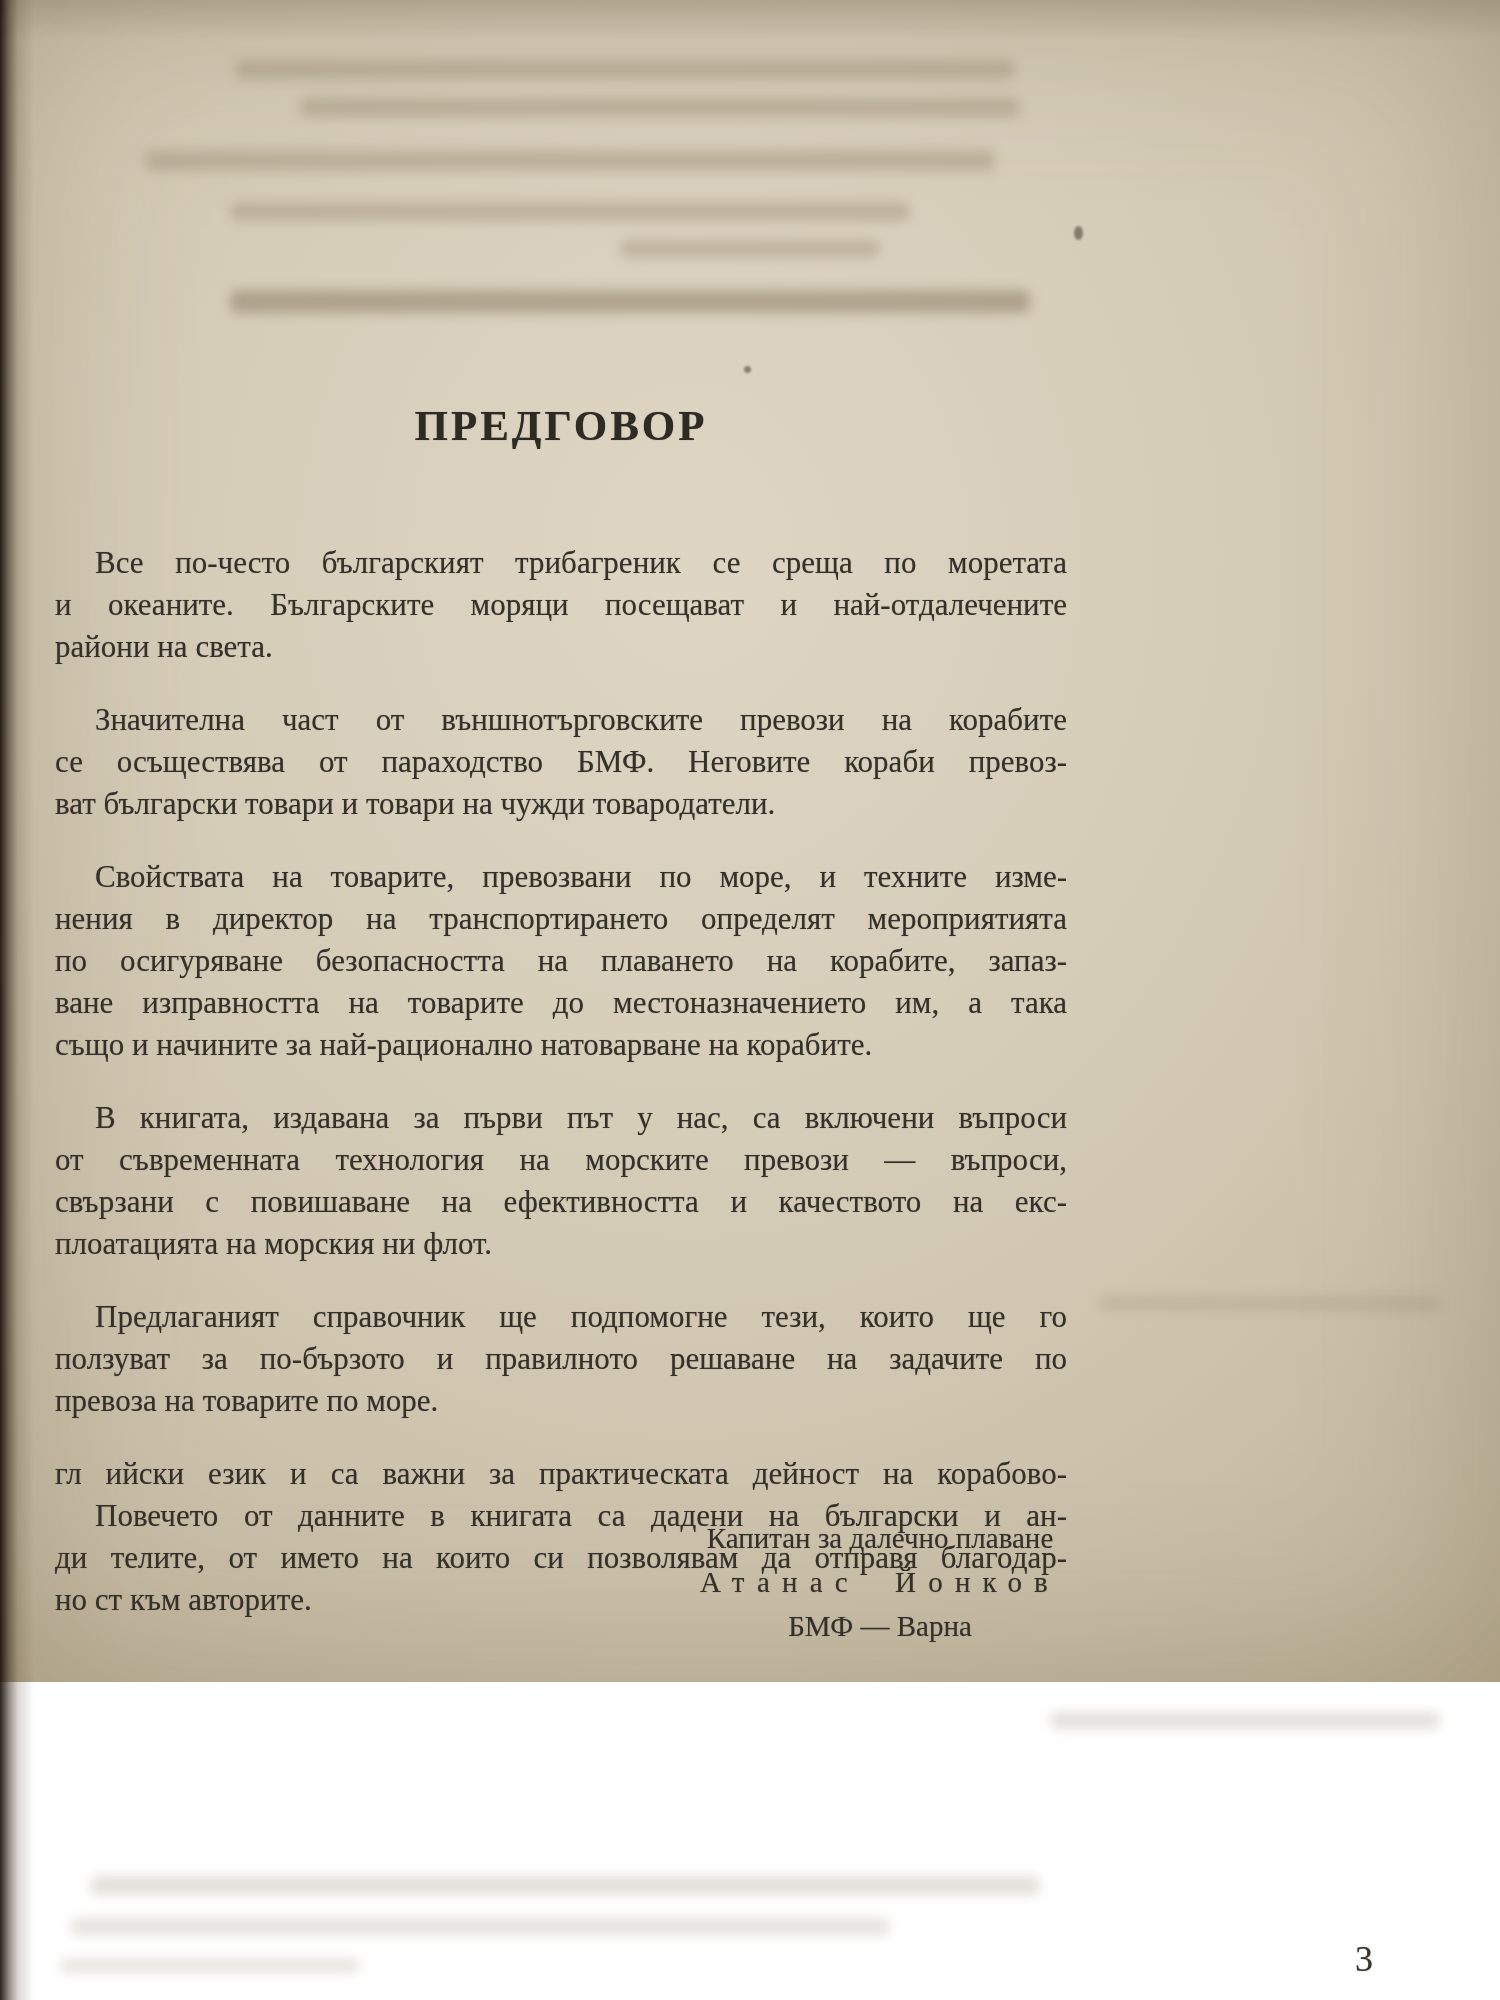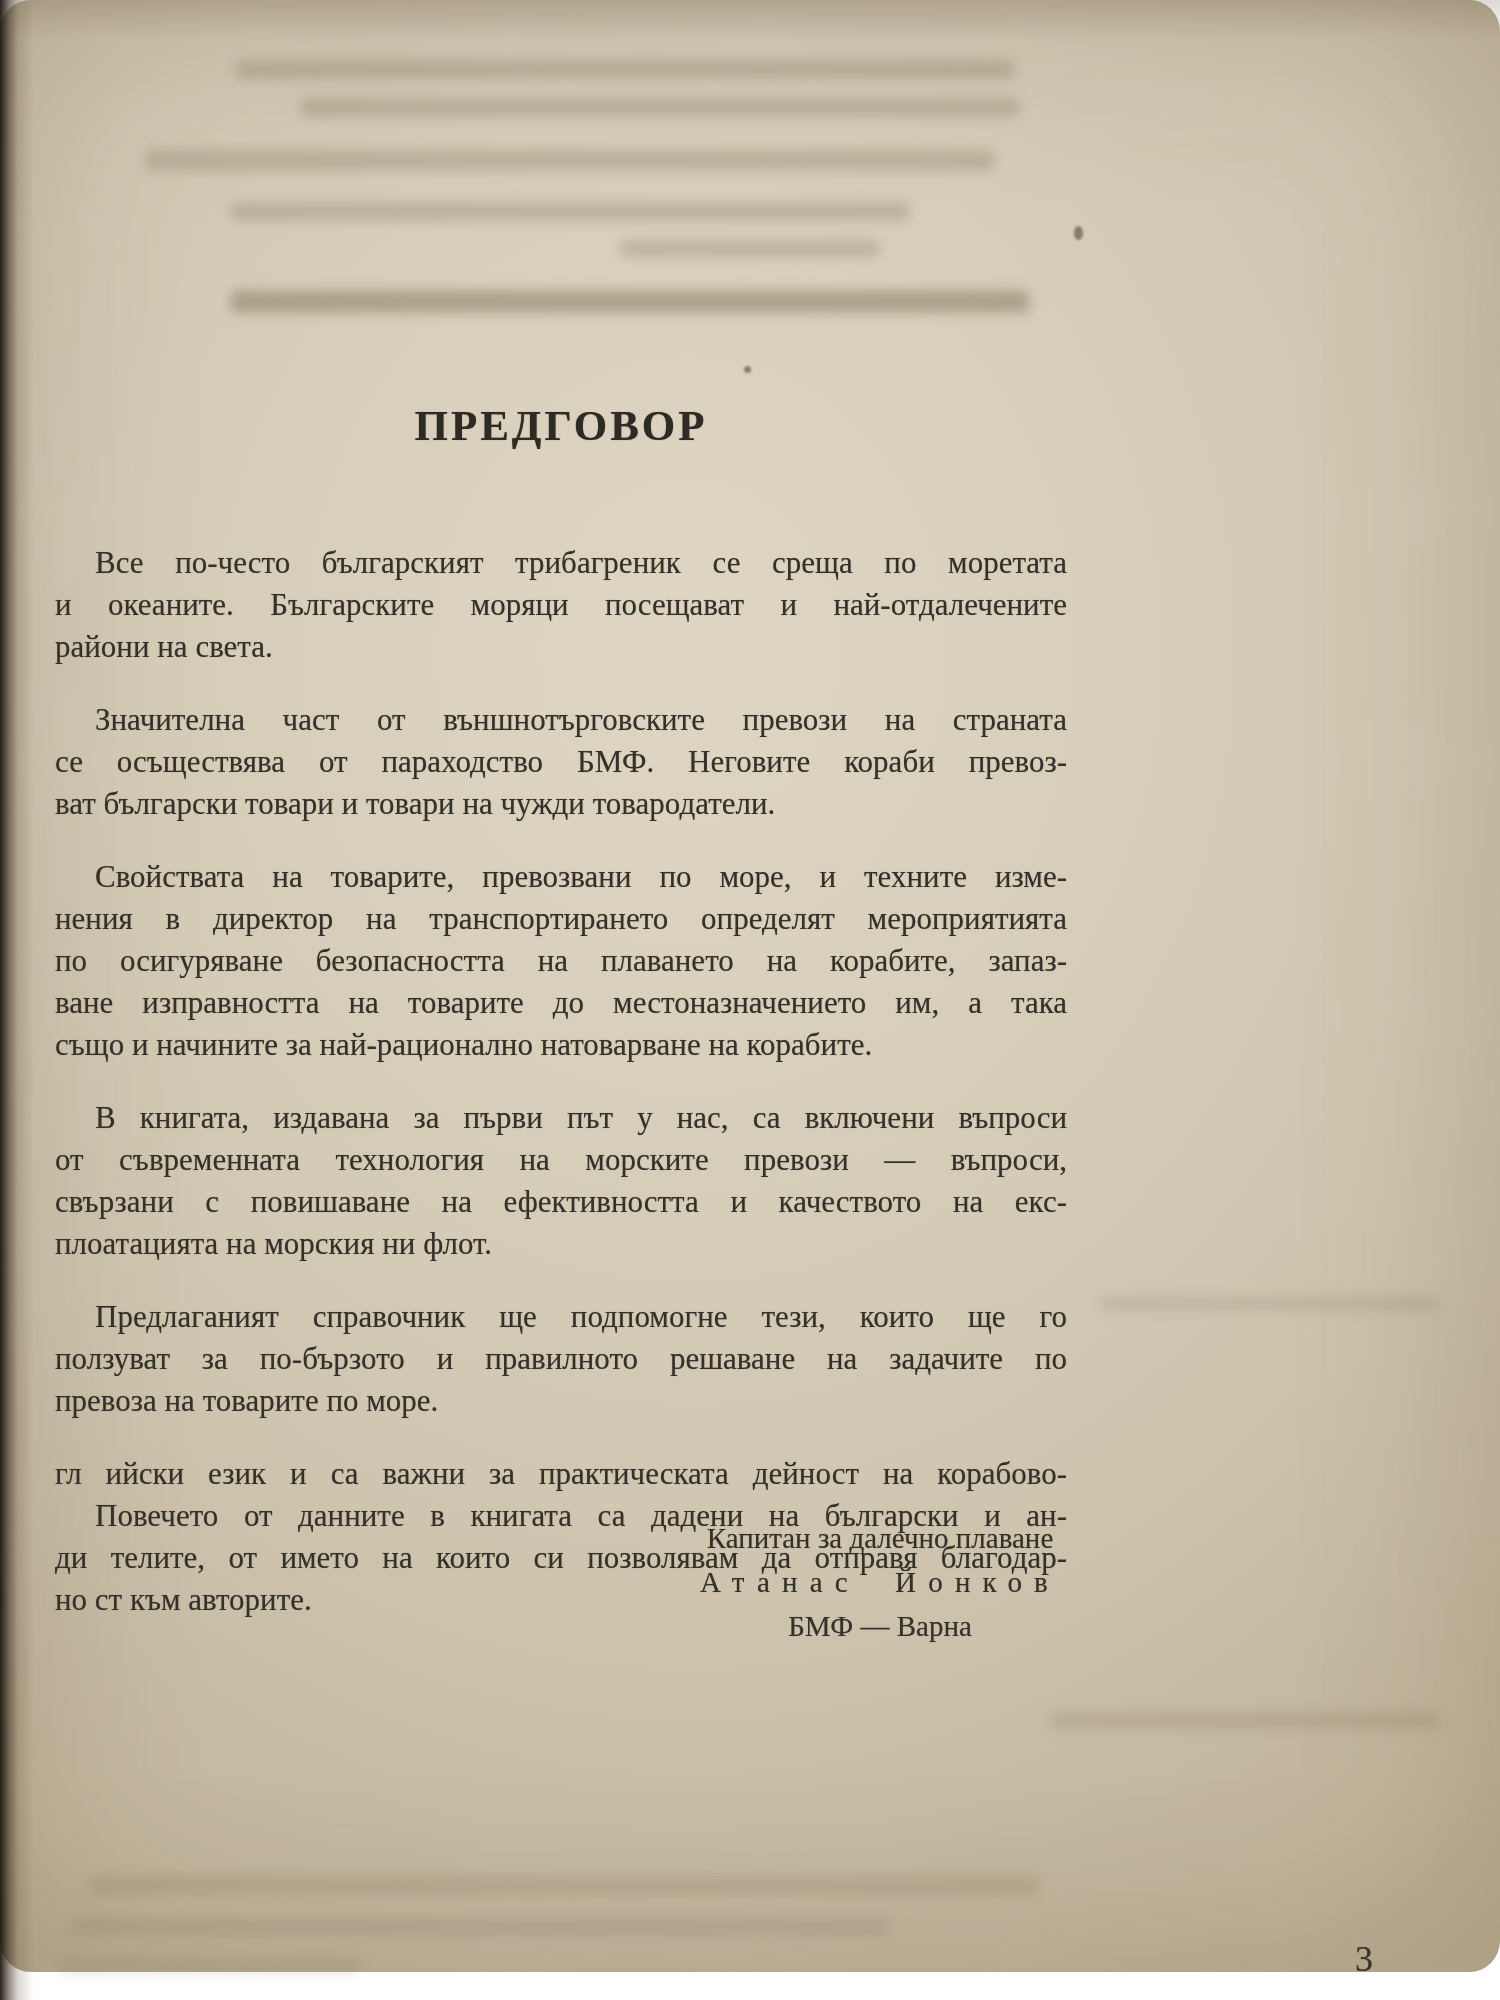--- a/index.html
+++ b/index.html
@@ -3,27 +3,26 @@
 <meta charset="utf-8">
 <style>
   html, body {
     margin: 0; padding: 0;
     width: 1500px; height: 2000px;
     overflow: hidden;
     font-family: "Liberation Serif", "DejaVu Serif", serif;
   }
   .page {
     position: relative;
-    width: 1500px; height: 1972px;
+    width: 1500px; height: 1682px;
     background:
       radial-gradient(ellipse 1300px 1500px at 46% 33%,
         #ded6c3 0%, #d6cdb9 38%, #cdc3ad 66%, #bcb096 100%);
     box-shadow: inset 0 0 190px rgba(110, 92, 62, 0.30);
     color: #34302a;
-    border-radius: 31px;
   }
   
   .gutter {
     position: absolute; left: 0; top: 0;
     width: 34px; height: 2000px;
     background: linear-gradient(to right,
       rgba(24,17,10,0.92) 0px,
       rgba(58,46,32,0.55) 9px,
       rgba(95,79,56,0.22) 18px,
       rgba(95,79,56,0.0) 34px);
@@ -138,21 +137,21 @@
 
     <div class="bodytext">
       <p class="para">
         </p>
         <div class="line indent">Все по-често българският трибагреник се среща по моретата</div>
         <div class="line">и океаните. Българските моряци посещават и най-отдалечените</div>
         <div class="line end">райони на света.</div>
       <p></p>
       <p class="para">
         </p>
-        <div class="line indent">Значителна част от външнотърговските превози на страната</div>
+        <div class="line indent">Значителна част от външнотърговските превози на корабите</div>
         <div class="line">се осъществява от параходство БМФ. Неговите кораби превоз-</div>
         <div class="line end">ват български товари и товари на чужди товародатели.</div>
       <p></p>
       <p class="para">
         </p>
         <div class="line indent">Свойствата на товарите, превозвани по море, и техните изме-</div>
         <div class="line">нения в директор на транспортирането определят мероприятията</div>
         <div class="line">по осигуряване безопасността на плаването на корабите, запаз-</div>
         <div class="line">ване изправността на товарите до местоназначението им, а така</div>
         <div class="line end">също и начините за най-рационално натоварване на корабите.</div>

